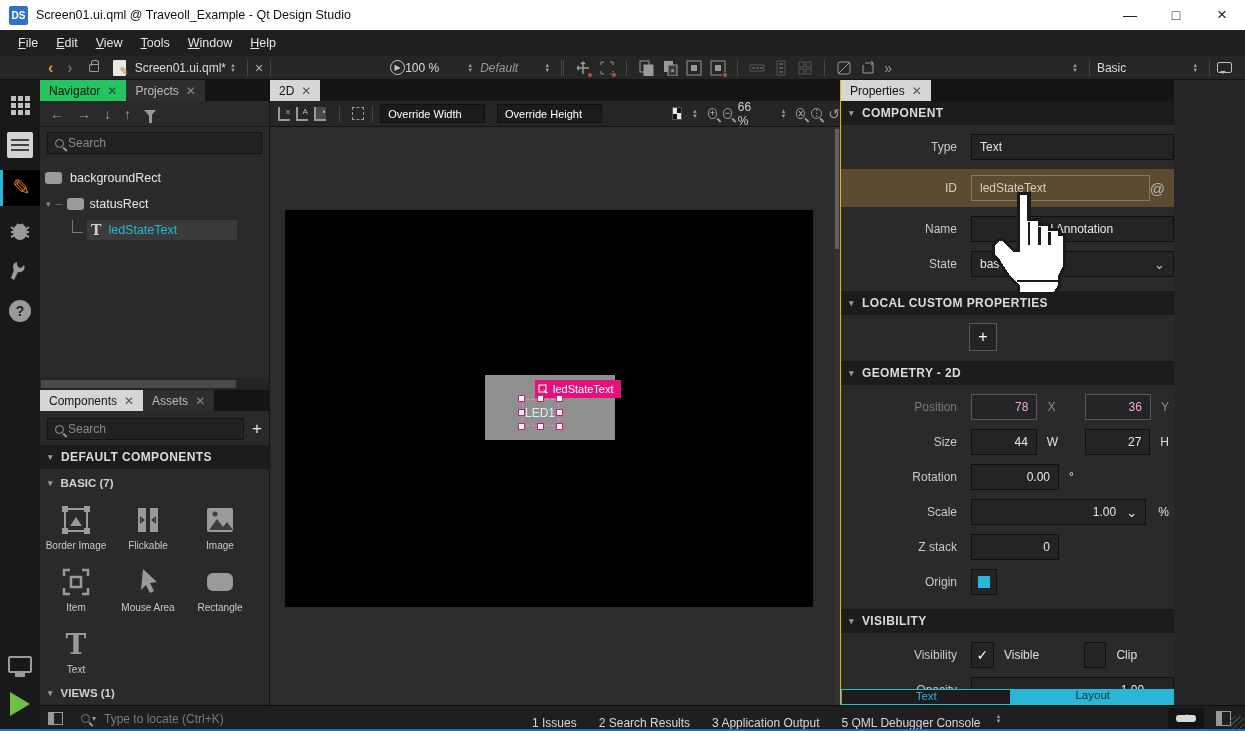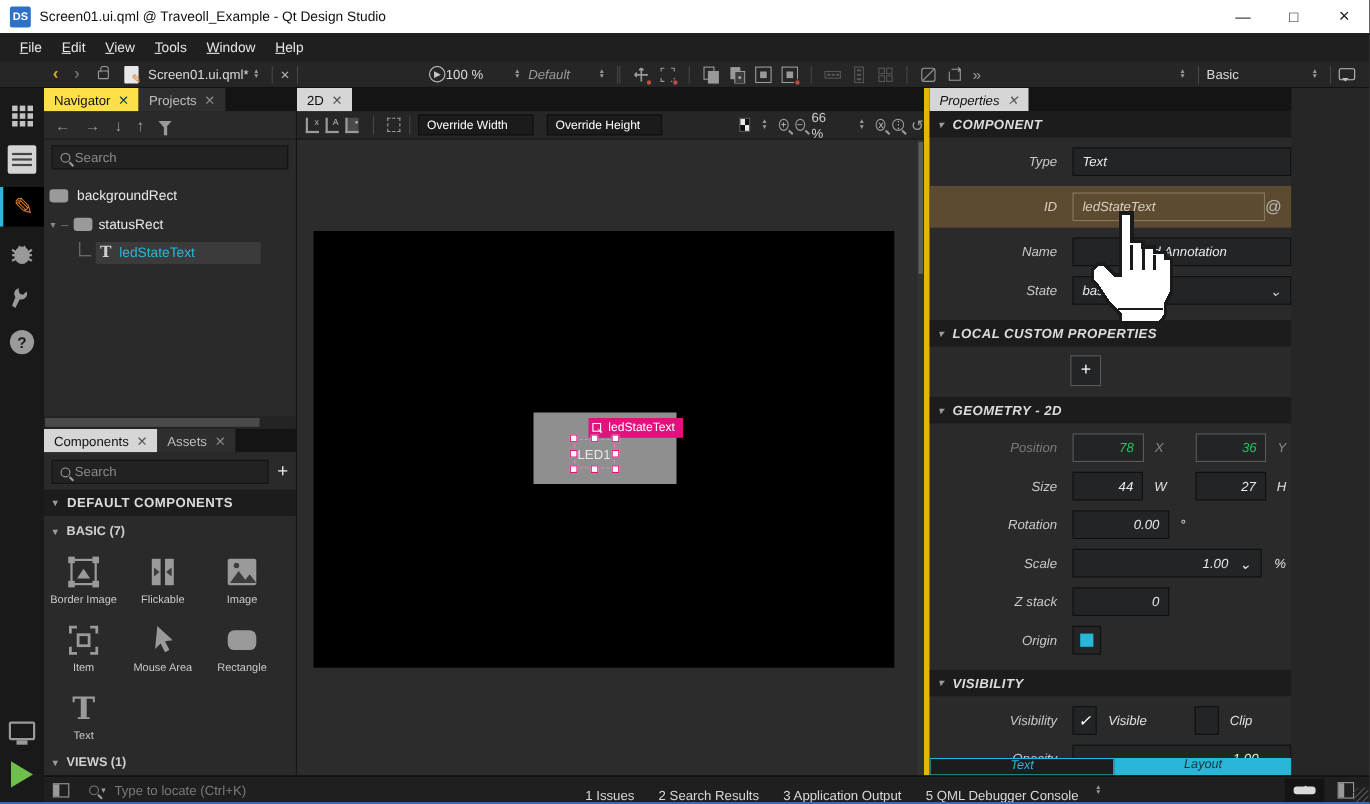--- a/index.html
+++ b/index.html
@@ -38,40 +38,40 @@
   .bubble { width:15px; height:11px; border:1.5px solid #bfbfbf; border-radius:2px; position:relative; }
   .bubble::after { content:""; position:absolute; left:2px; bottom:-5px; border:3px solid transparent; border-top-color:#bfbfbf; }
 
   
   .main { display:flex; height:651px; }
   .modebar { width:40px; background:#191919; display:flex; flex-direction:column; align-items:center; }
   .work { width:1205px; display:flex; flex-direction:column; }
   .panels { display:flex; height:625px; }
   .leftpanel { width:230px; background:#2a2a2a; display:flex; flex-direction:column; border-right:1px solid #151515; }
   .centerpanel { width:570px; background:#262626; display:flex; flex-direction:column; position:relative; }
-  .rightpanel { width:334px; background:#2a2a2a; position:relative; border-left:5px solid #eab308;font-style:italic; }
+  .rightpanel { width:334px; background:#2a2a2a; position:relative; border-left:1px solid #eab308; }
 
   
   .mode { width:30px; height:30px; margin-top:10px; display:flex; align-items:center; justify-content:center; position:relative; }
   .mode-grid { display:grid; grid-template-columns:repeat(3,5px); grid-template-rows:repeat(3,5px); gap:2px; }
   .mode-grid i { background:#c2c2c2; }
   .mode-doc { width:26px; height:26px; background:#d4d4d4; border-radius:2px; display:flex; flex-direction:column; justify-content:center; gap:3px; padding:0 4px; }
   .mode-doc i { height:2px; background:#444; }
   .mode.active { background:#000; width:40px; height:36px; border-left:3px solid #29b6d8; }
   .pencil { color:#d97a26; font-size:22px; }
   .qmark { width:22px; height:22px; border-radius:50%; background:#9a9a9a; color:#191919; font-weight:bold; font-size:14px; display:flex; align-items:center; justify-content:center; }
   .monitor { width:24px; height:17px; border:2px solid #9a9a9a; border-radius:2px; position:relative; }
   .monitor::after { content:""; position:absolute; left:5px; bottom:-6px; width:10px; height:4px; background:#9a9a9a; }
   .playtri { width:0; height:0; border-left:20px solid #6fbf4a; border-top:12px solid transparent; border-bottom:12px solid transparent; }
 
   
   .tabrow { height:21px; background:#141414; display:flex; align-items:flex-end; }
   .ptab { height:21px; display:flex; align-items:center; gap:7px; padding:0 9px; font-size:12px; background:#2e2e2e; color:#bdbdbd; }
   .ptab .x { font-size:12px; color:#8a8a8a; }
-  .ptab.active-cyan { background:#fde047; color:#111; }
+  .ptab.active-cyan { background:#22c55e; color:#111; }
   .ptab.active-cyan .x { color:#13454f; }
   .ptab.active-light { background:#d6d6d6; color:#111; }
   .ptab.active-light .x { color:#555; }
 
   
   .navtools { height:26px; display:flex; align-items:center; gap:13px; padding-left:10px; color:#9a9a9a; font-size:14px; border-bottom:1px solid #1c1c1c; }
   .funnel { width:0; height:0; border-left:6px solid transparent; border-right:6px solid transparent; border-top:7px solid #9a9a9a; position:relative; }
   .funnel::after { content:""; position:absolute; left:-1.5px; top:-2px; width:3px; height:8px; background:#9a9a9a; }
   .searchrow { padding:5px 7px; }
   .searchbox { height:22px; background:#222; border:1px solid #141414; display:flex; align-items:center; padding:0 7px; gap:4px; color:#8a8a8a; font-size:12px; flex:1; }
@@ -118,21 +118,21 @@
   .vscroll { position:absolute; right:0; top:0; bottom:0; width:6px; background:#333; }
   .vscroll i { display:block; margin:2px 1px; width:4px; height:120px; background:#5f5f5f; }
 
   
   .props-scroll { position:absolute; top:21px; left:0; right:0; bottom:16px; overflow:hidden; }
   .prow { display:flex; align-items:center; height:26px; margin:9px 0; padding-left:22px; font-size:12px; color:#c9c9c9; }
   .plabel { width:94px; text-align:right; margin-right:14px; flex:none; }
   .plabel.dis { color:#7a7a7a; }
   .pfield { background:#222426; border:1px solid #101010; height:26px; display:flex; align-items:center; padding:0 8px; color:#e8e8e8; }
   .pfield.num { justify-content:flex-end; }
-  .pfield.dis { border-color:#5a5a5a; color:#22c55e;padding-left:15px; }
+  .pfield.dis { border-color:#5a5a5a; color:#f9a8d4;padding-left:15px; }
   .w-sm { width:88px; } .w-lg { width:216px; }
   .unit { margin-left:10px; color:#e0e0e0; width:20px; }
   .unit.gray { color:#8a8a8a; }
   .gap2 { margin-left:24px; }
   .fchev { margin-left:auto; color:#c9c9c9; font-size:10px; }
   .idrow { background:#5d4b31; height:38px; margin:0; display:flex; align-items:center; padding-left:22px; font-size:12px; color:#d6cebf; }
   .idrow .pfield { background:transparent; border-color:#8a7a5d; color:#d6cebf; }
   .at { margin-left:auto; margin-right:9px; color:#b5b5b5; font-size:15px; }
   .plusbox { width:28px; height:28px; background:#222426; border:1px solid #5a5a5a; color:#fff; font-size:16px; display:flex; align-items:center; justify-content:center; margin:8px 0 10px 128px; }
   .originbtn { width:26px; height:26px; background:#222426; border:1px solid #101010; display:flex; align-items:center; justify-content:center; }

